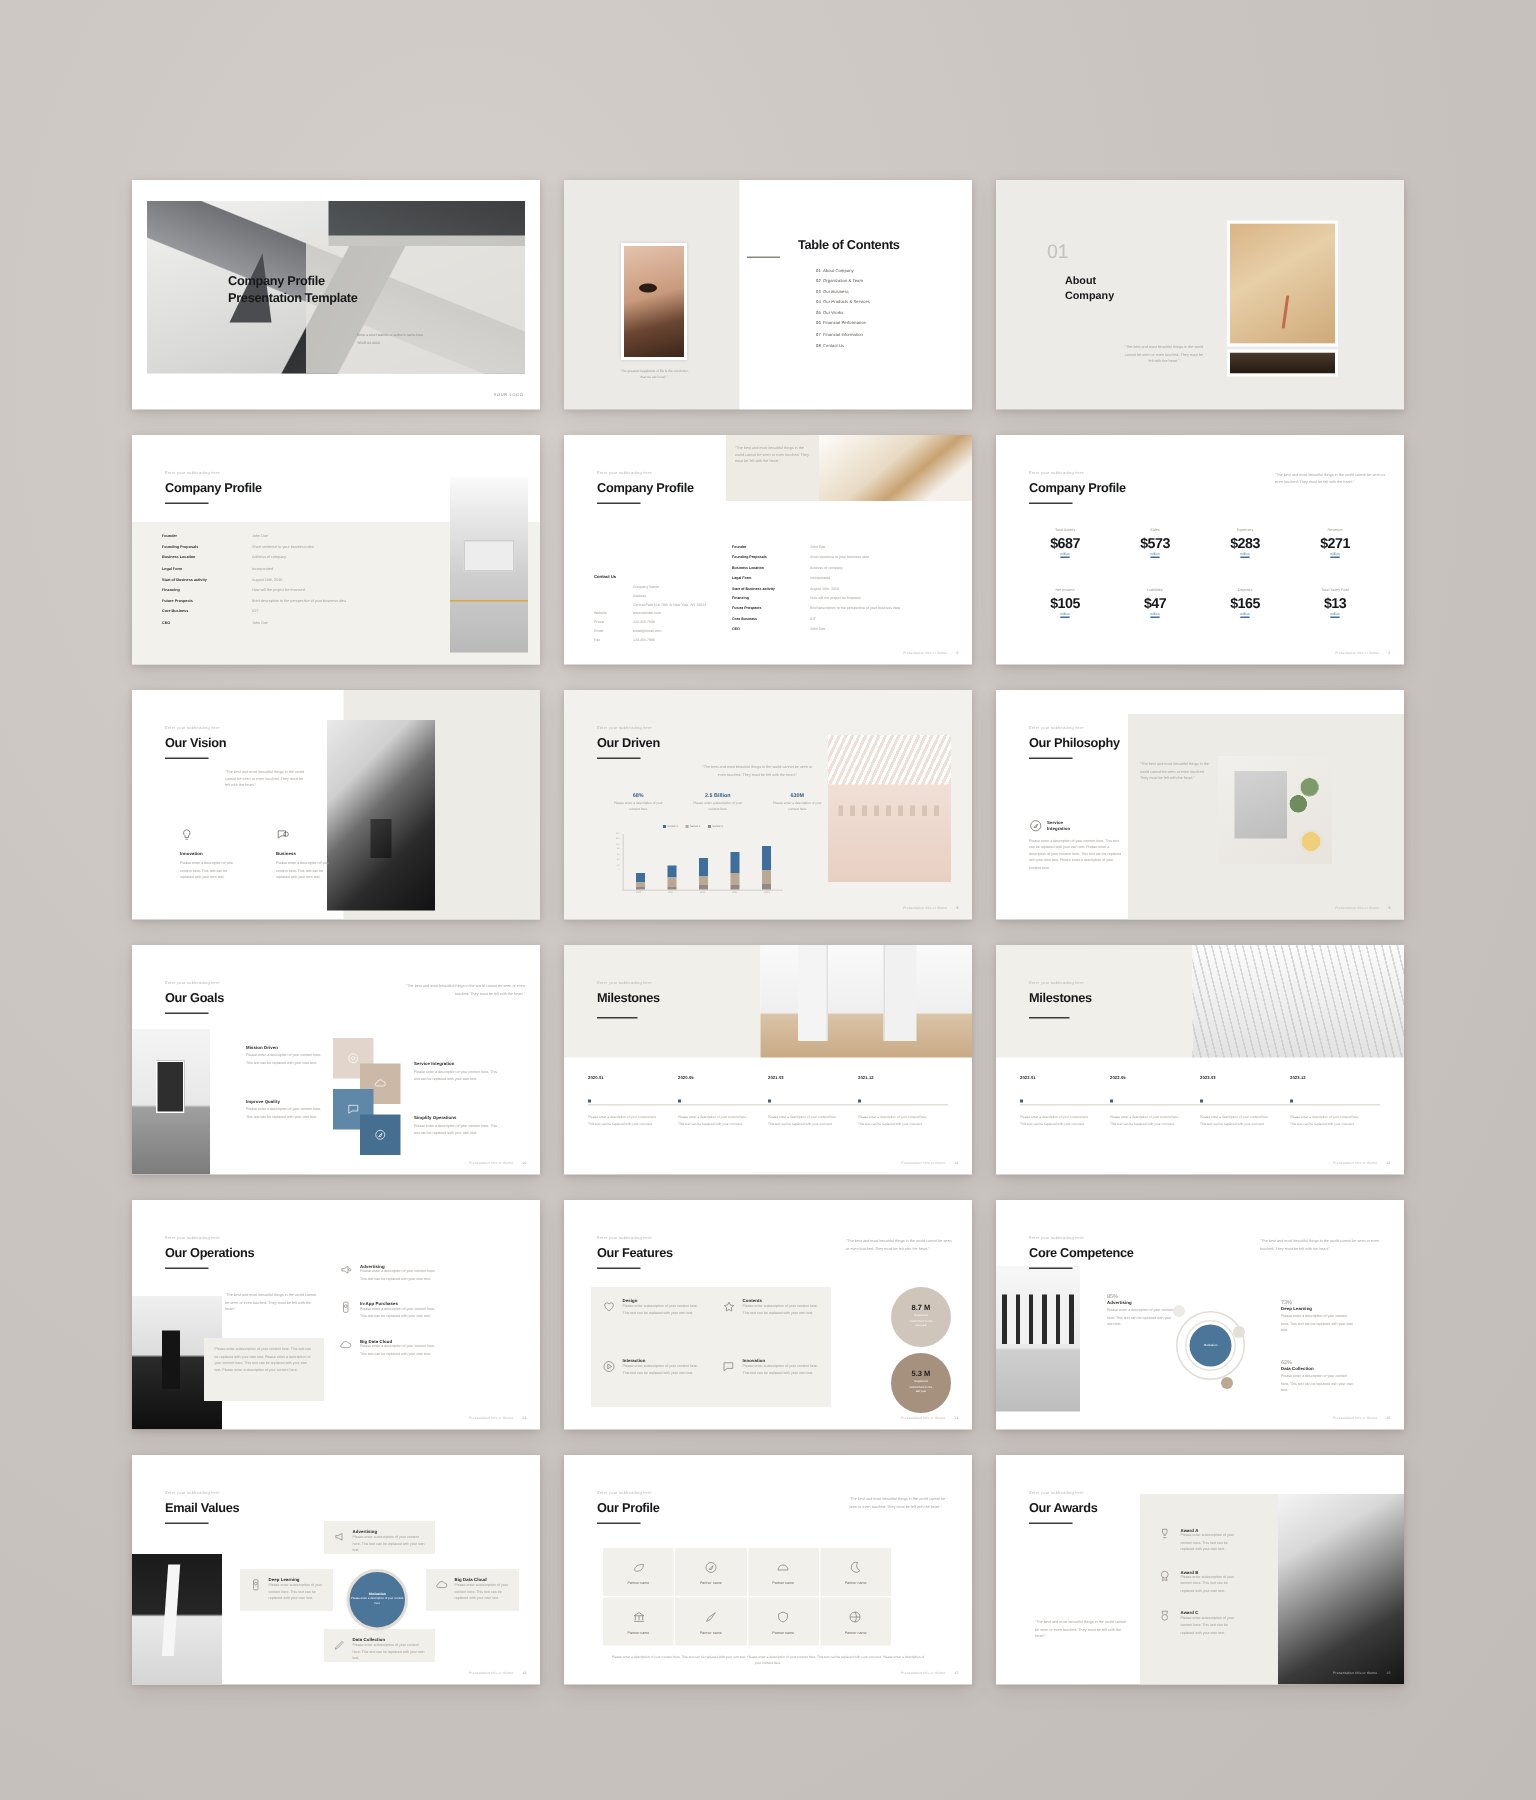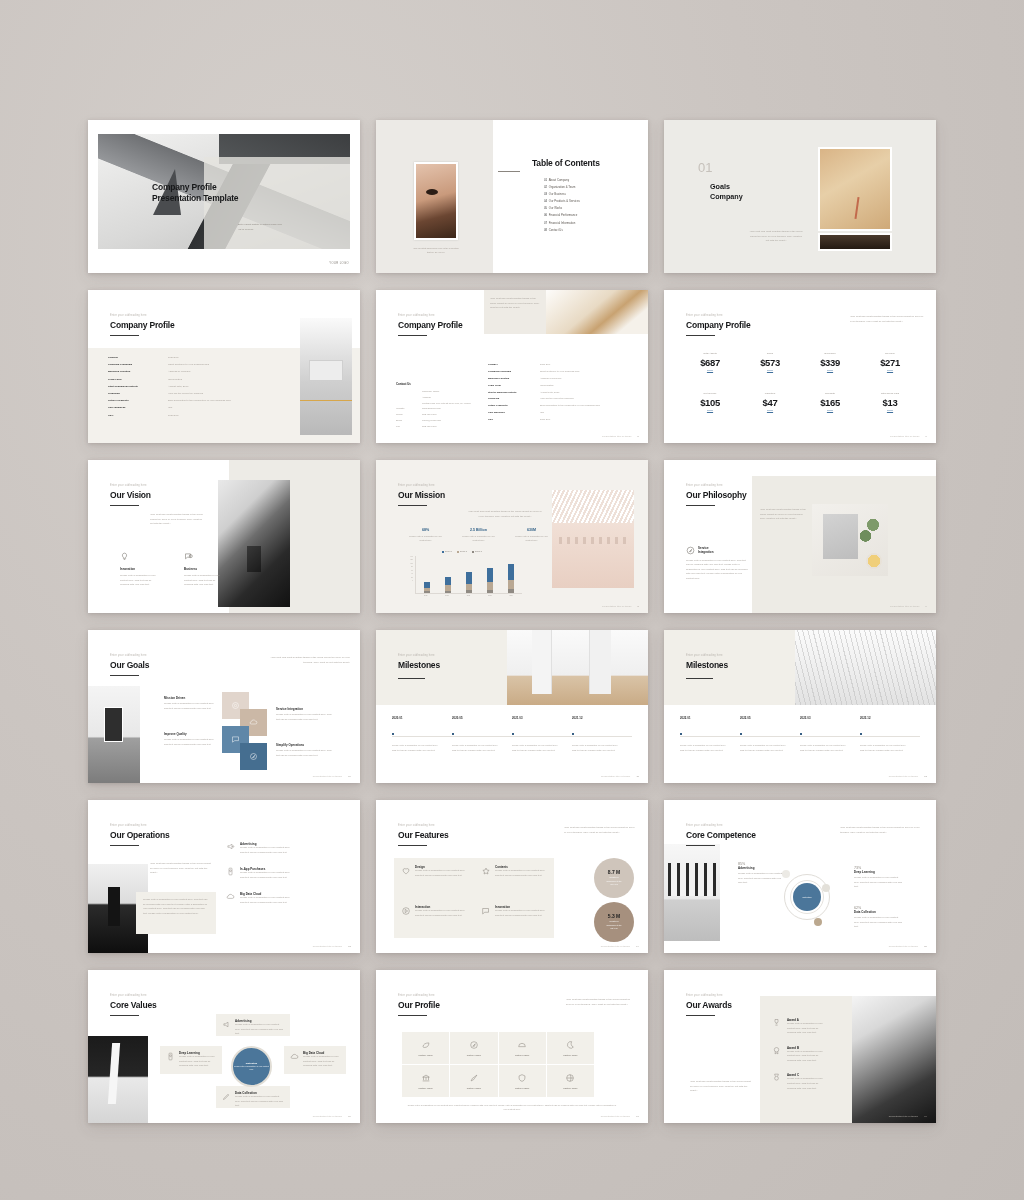--- a/index.html
+++ b/index.html
@@ -330,21 +330,21 @@
       <li><b>04</b><span>Our Products &amp; Services</span></li>
       <li><b>05</b><span>Our Works</span></li>
       <li><b>06</b><span>Financial Performance</span></li>
       <li><b>07</b><span>Financial Information</span></li>
       <li><b>08</b><span>Contact Us</span></li>
     </ul>
   </div>
 
   <div class="slide s3">
     <div class="num">01</div>
-    <div class="h" style="white-space:pre-line">Goals
+    <div class="h" style="white-space:pre-line">About
 Company</div>
     <div class="q quote">"The best and most beautiful things in the world cannot be seen or even touched. They must be felt with the heart."</div>
     <div class="ph"></div>
     <div class="strip"></div>
   </div>
 
   <div class="slide s4">
     <div class="band"></div>
     <div class="head-blk">
       <div class="kicker">Enter your subheading here</div>
@@ -489,21 +489,21 @@
           <div class="cv">$687</div>
           <div class="cu2">million</div>
         </div>
       <div class="cell">
           <div class="cl">Sales</div>
           <div class="cv">$573</div>
           <div class="cu2">million</div>
         </div>
       <div class="cell">
           <div class="cl">Expenses</div>
-          <div class="cv">$339</div>
+          <div class="cv">$283</div>
           <div class="cu2">million</div>
         </div>
       <div class="cell">
           <div class="cl">Revenue</div>
           <div class="cv">$271</div>
           <div class="cu2">million</div>
         </div>
       <div class="cell">
           <div class="cl">Net Income</div>
           <div class="cv">$105</div>
@@ -554,21 +554,21 @@
         <div class="lab">Business</div>
         <div class="body-t">Please enter a description of your content here. This text can be replaced with your own text.</div>
       </div>
     </div>
   </div>
 
   <div class="slide s8">
     <div class="white"></div>
     <div class="head-blk">
       <div class="kicker">Enter your subheading here</div>
-      <h2>Our Mission</h2>
+      <h2>Our Driven</h2>
       <div class="rule"></div>
     </div>
     <div class="q quote">"The best and most beautiful things in the world cannot be seen or even touched. They must be felt with the heart."</div>
     <div class="kpis">
       <div class="kpi">
           <div class="kv">68%</div>
           <div class="kd">Please enter a description of your content here</div>
         </div>
       <div class="kpi">
           <div class="kv">2.5 Billion</div>
@@ -909,21 +909,21 @@
       <div class="lab">Data Collection</div>
       <div class="body-t" style="margin-top:2px">Please enter a description of your content here. This text can be replaced with your own text.</div>
     </div>
     <div class="footer"><span>Presentation title or theme</span><span class="pg">15</span></div>
   </div>
 
   <div class="slide s16">
     <div class="ph"></div>
     <div class="head-blk">
       <div class="kicker">Enter your subheading here</div>
-      <h2>Core Values</h2>
+      <h2>Email Values</h2>
       <div class="rule"></div>
     </div>
     <div class="card v-top">
       <svg width="9" height="9" viewBox="0 0 24 24" style="position:absolute;left:6px;top:6px">
           <path class="ico-lt" d="M5 10v4h4l7 4V6l-7 4z"></path>
         </svg>
       <div class="tx">
           <div class="lab">Advertising</div>
           <div class="body-t">Please enter a description of your content here. This text can be replaced with your own text.</div>
         </div>

